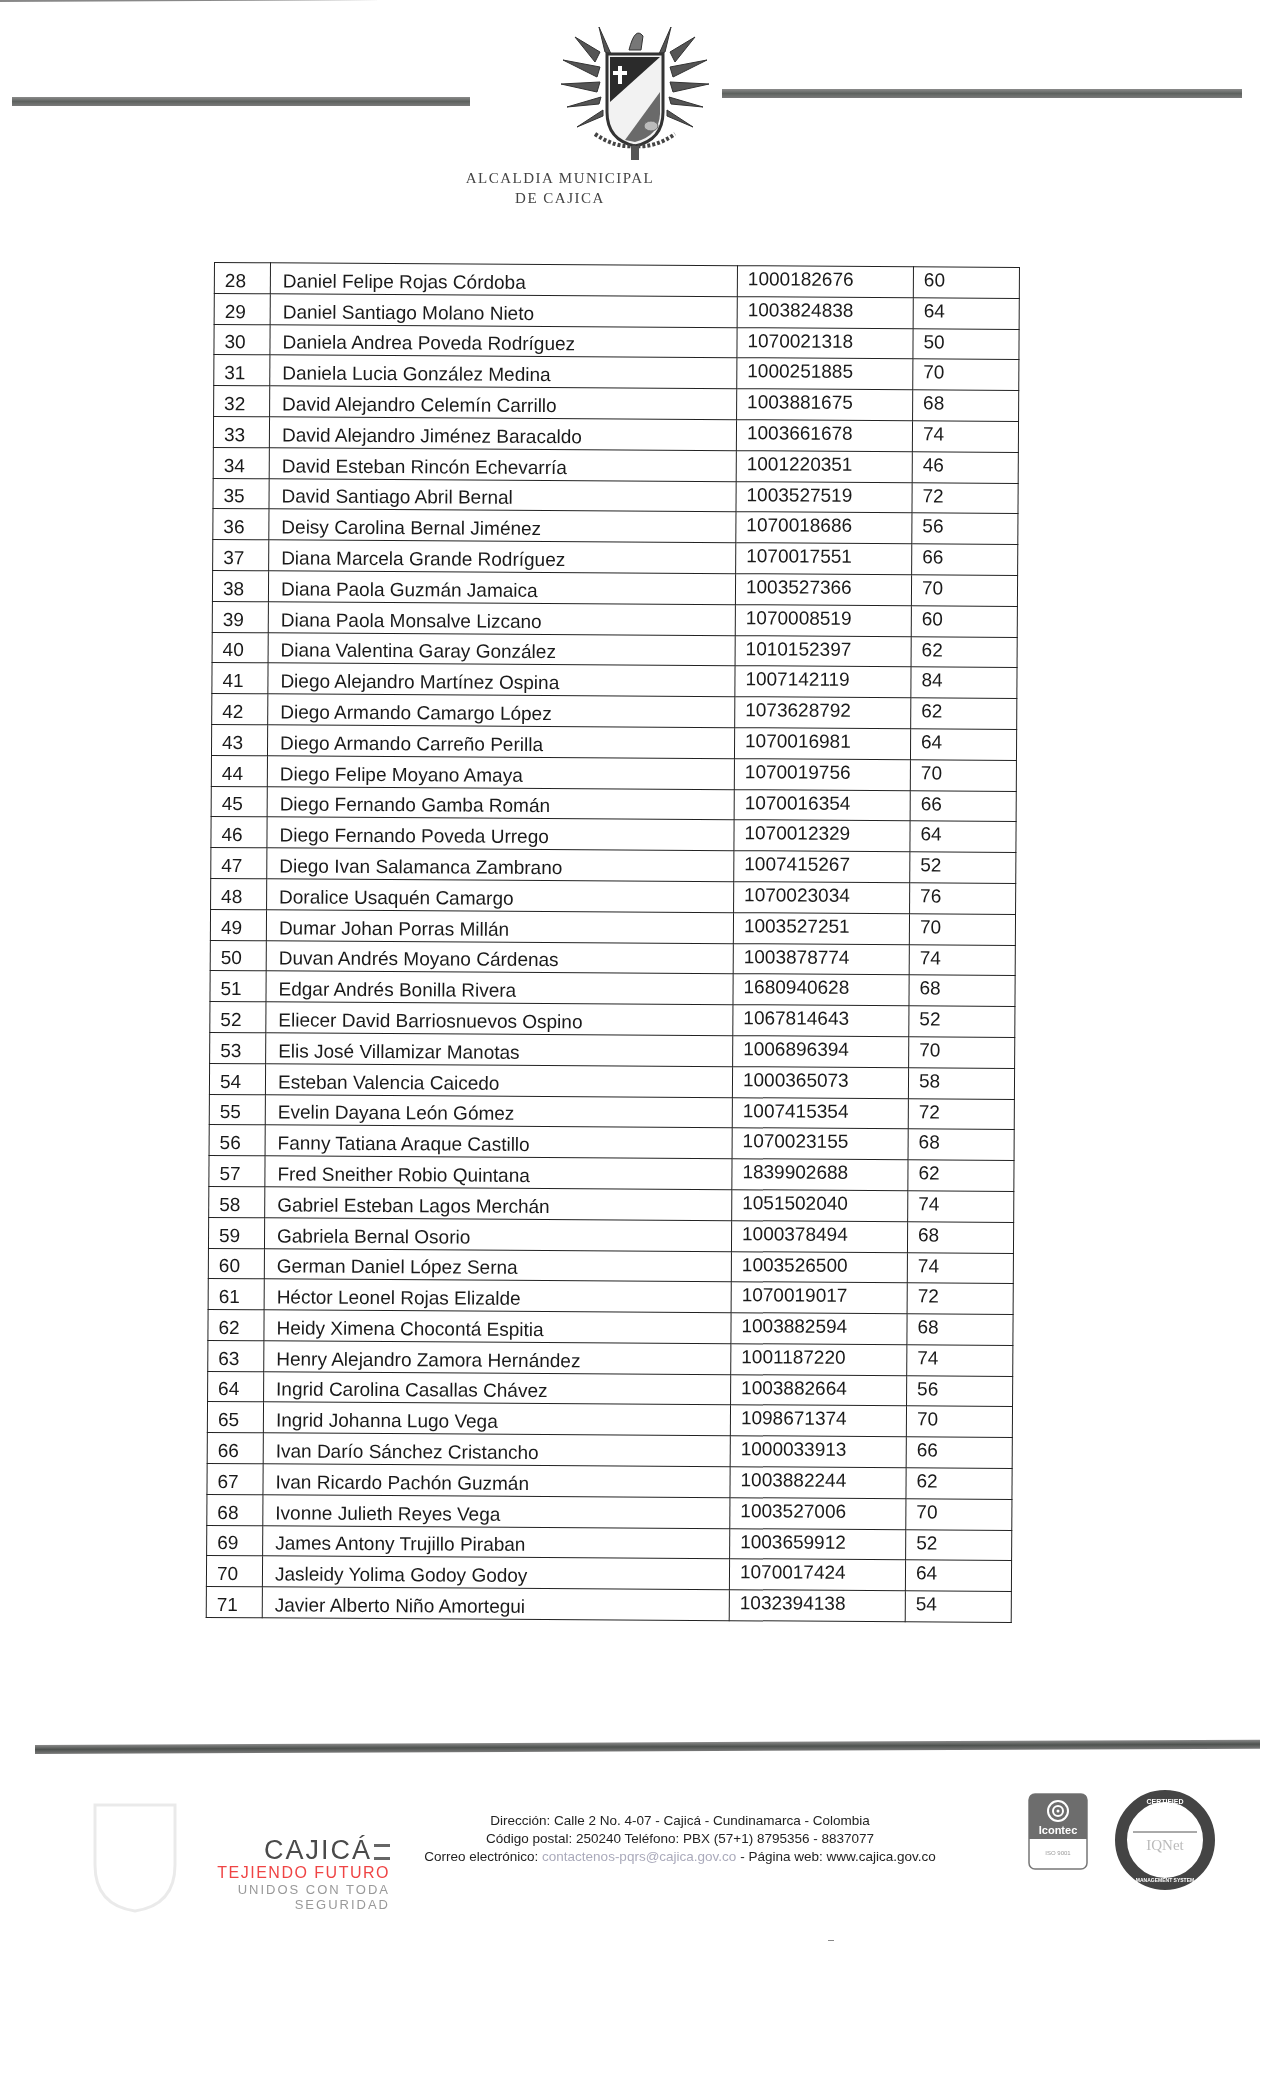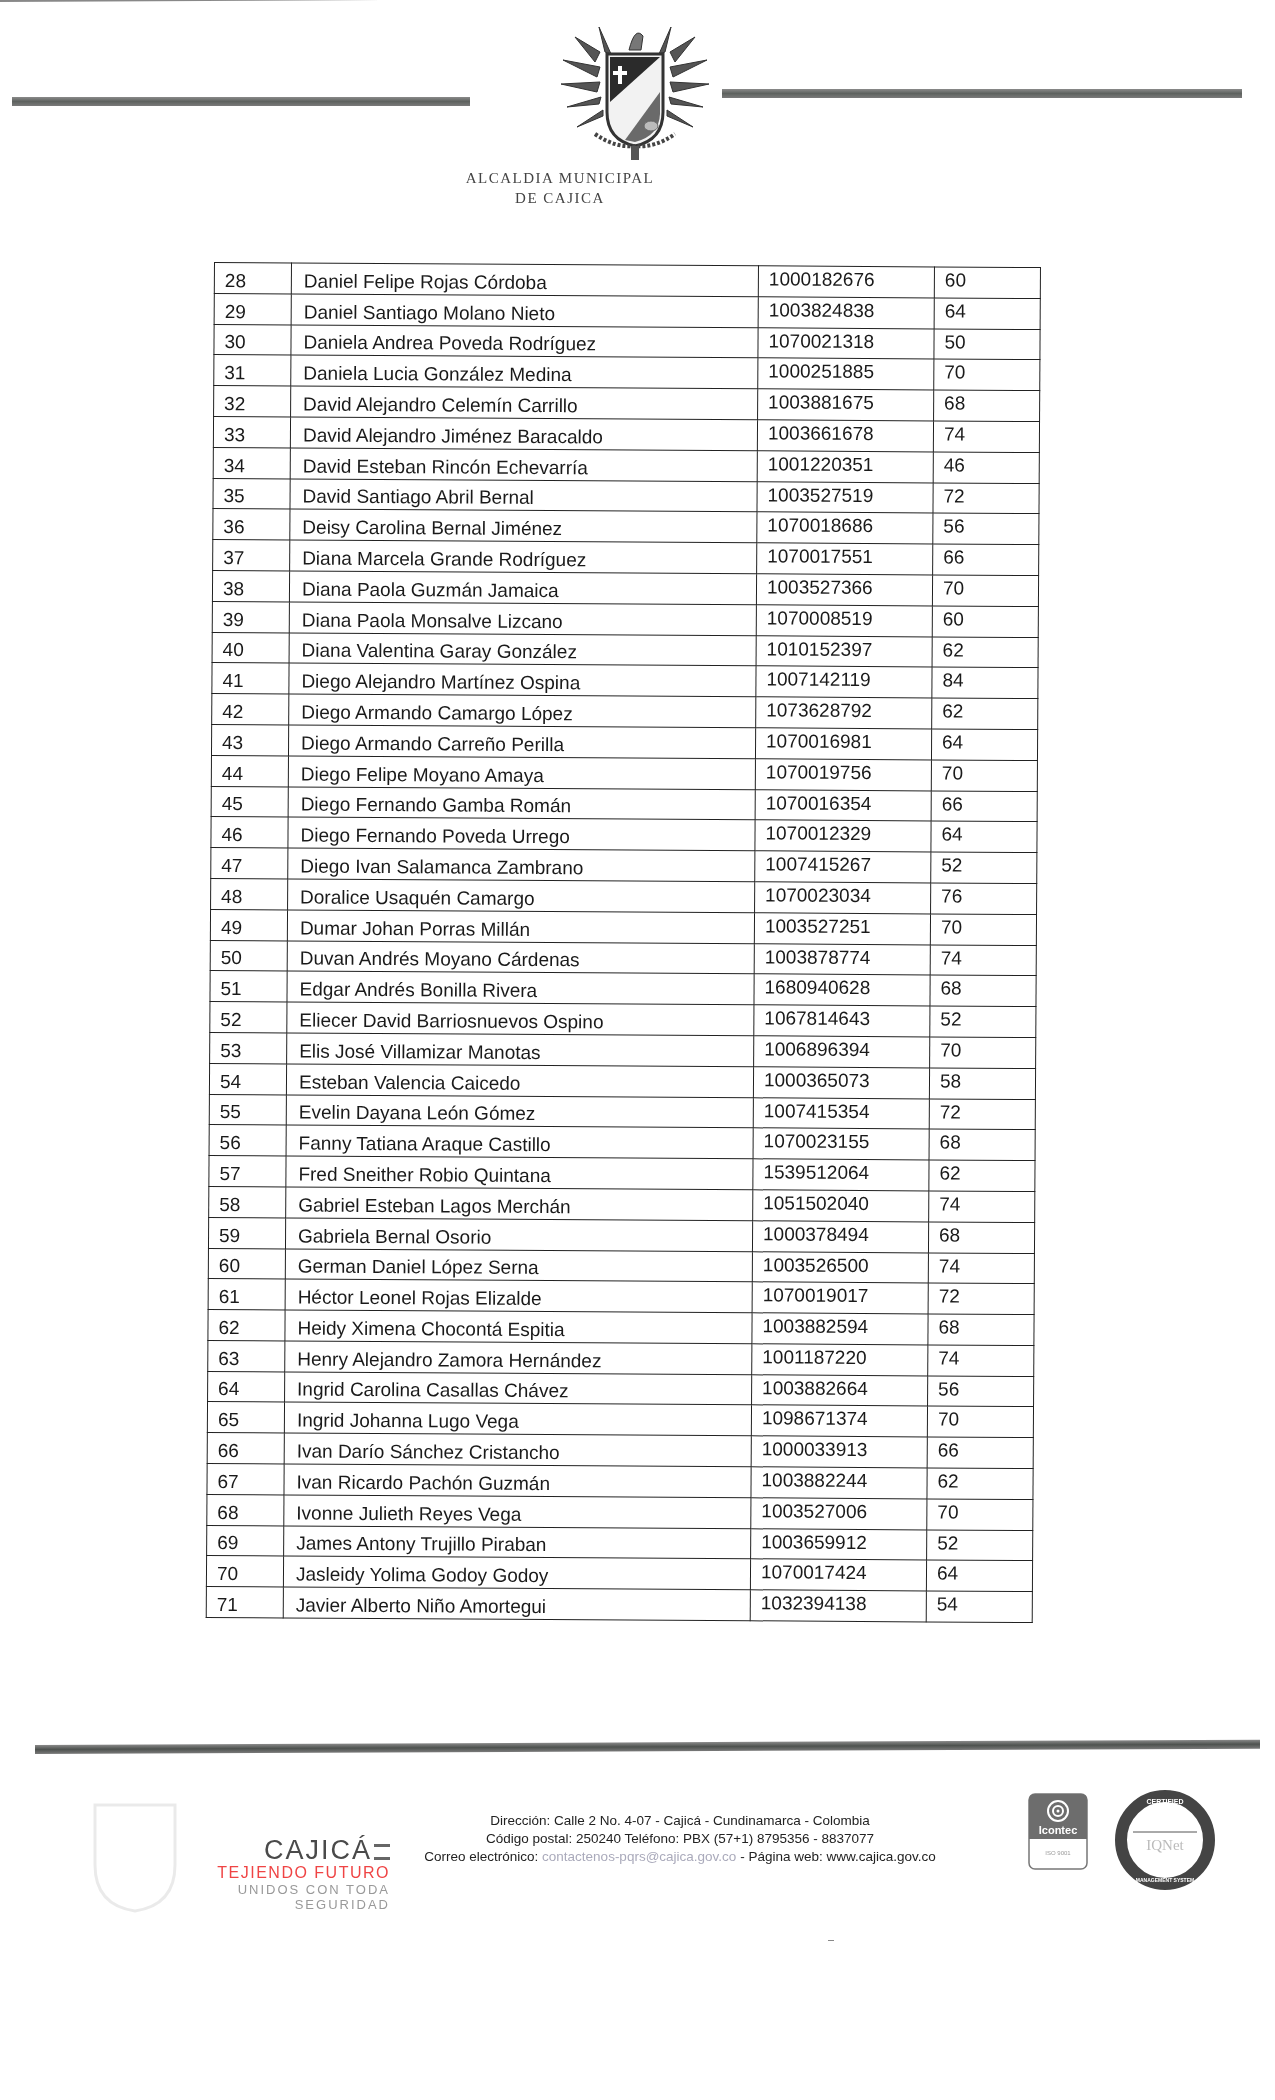--- a/index.html
+++ b/index.html
@@ -8,21 +8,21 @@
   .header-bar { position:absolute; height:9px; background:linear-gradient(#8a8a8a,#5e625f 50%,#7a7a7a); }
   .header-bar.left { left:12px; top:97px; width:458px; }
   .header-bar.right { left:722px; top:89px; width:520px; }
   .crest { position:absolute; left:555px; top:22px; width:150px; width:160px; height:142px; }
   .org-name { position:absolute; left:0; width:1120px; text-align:center; font-family:"Liberation Serif", serif; font-size:15px; letter-spacing:1.5px; color:#444; }
   .org-name.l1 { top:170px; }
   .org-name.l2 { top:190px; }
 
   table.roster { position:absolute; left:214px; top:262px; border-collapse:collapse; transform:rotate(0.35deg); transform-origin:left top; }
   table.roster td { border:1.5px solid #222; height:30.8px; padding:0; font-size:19px; line-height:19px; vertical-align:bottom; padding-bottom:3px; box-sizing:border-box; }
-  td.c-num { width:77px; padding-left:10px !important; }
+  td.c-num { width:56px; padding-left:10px !important; }
   td.c-name { width:467px; padding-left:12px !important; }
   td.c-id { width:176px; padding-left:10px !important; vertical-align:top !important; padding-top:3px !important; padding-bottom:0 !important; }
   td.c-score { width:106px; padding-left:10px !important; vertical-align:top !important; padding-top:3px !important; padding-bottom:0 !important; }
 
   .footer-bar { position:absolute; left:35px; top:1745px; width:1225px; height:9px; background:linear-gradient(#8a8a8a,#4e524f 50%,#7a7a7a); transform:rotate(-0.25deg); transform-origin:left top; }
   .footer-logo { position:absolute; left:150px; top:1835px; width:240px; text-align:right; }
   .cajica-word { font-size:27px; font-weight:normal; letter-spacing:2px; color:#4a4a4a; }
   .cajica-word .stripes { display:inline-block; width:16px; height:10px; border-top:3px solid #666; border-bottom:3px solid #666; vertical-align:middle; margin-left:2px; }
   .tejiendo { font-size:16px; letter-spacing:1.5px; color:#ef4444; margin-top:-2px; }
   .unidos { font-size:13px; letter-spacing:2px; color:#999; }
@@ -247,21 +247,21 @@
       </tr>
       <tr>
         <td class="c-num">56</td>
         <td class="c-name">Fanny Tatiana Araque Castillo</td>
         <td class="c-id">1070023155</td>
         <td class="c-score">68</td>
       </tr>
       <tr>
         <td class="c-num">57</td>
         <td class="c-name">Fred Sneither Robio Quintana</td>
-        <td class="c-id">1539512064</td>
+        <td class="c-id">1839902688</td>
         <td class="c-score">62</td>
       </tr>
       <tr>
         <td class="c-num">58</td>
         <td class="c-name">Gabriel Esteban Lagos Merchán</td>
         <td class="c-id">1051502040</td>
         <td class="c-score">74</td>
       </tr>
       <tr>
         <td class="c-num">59</td>

